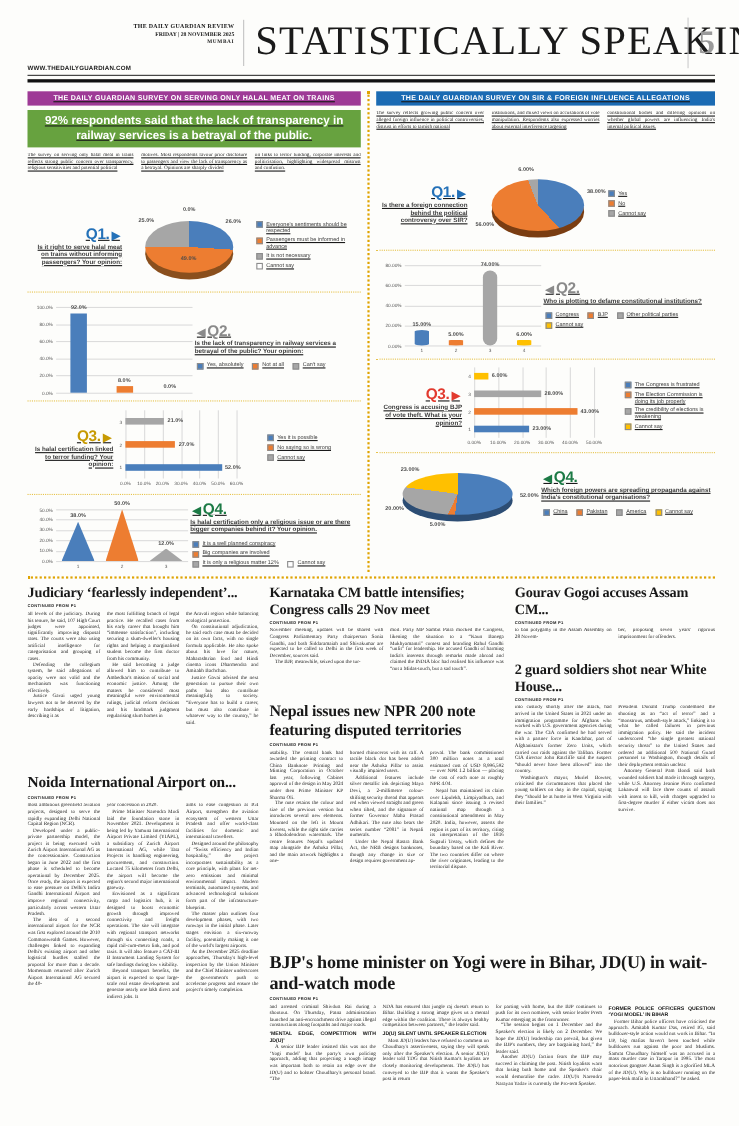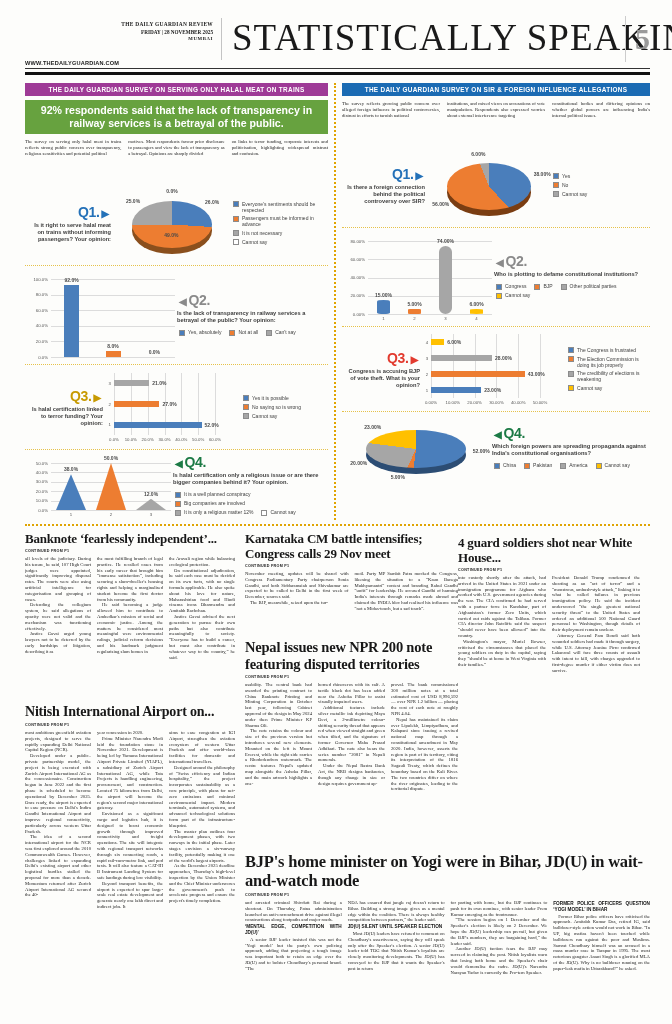--- a/index.html
+++ b/index.html
@@ -17,21 +17,21 @@
   .mh-div { position:absolute; left:196px; top:10px; height:42px; width:1px; background:#c4c4c4; }
   .mh-title { position:absolute; left:207px; top:8px; width:408px; text-align:center;
     font-family:"Liberation Serif",serif; font-weight:400; font-size:37px; letter-spacing:1px; white-space:nowrap; }
   .mh-page { position:absolute; right:0; top:8px; height:46px; border-left:1px solid #cccccc; padding-left:9px; display:flex; align-items:center; }
   .mh-page span { font-family:"Liberation Serif",serif; font-size:30px; font-weight:bold; color:#9a9a9a; }
   .rule-thin  { border-top:1px solid #333; margin-top:2px; }
   .rule-thick { border-top:3.5px solid #111; margin-top:3px; }
 
   
   .survey-grid { display:flex; margin-top:8px; }
-  .shalf { width:303px; }
+  .shalf { width:303px;text-decoration:underline; }
   .shalf.rgt { width:308px; }
   .sdivider { width:0; border-left:2px dotted #e0a400; margin:0 6px; }
   .banner { height:13px; display:flex; align-items:center; justify-content:center;
     color:#fff; font-size:6.4px; font-weight:bold; letter-spacing:.3px; }
   .banner.purple { background:#9e3a96; }
   .banner.blue   { background:#1b6bb3; }
   .hbox { margin-top:4px; min-height:34px; padding:4px 10px; display:flex; align-items:center; justify-content:center;
     text-align:center; color:#fff; font-size:10.6px; font-weight:bold; line-height:13px; }
   .hbox.green { background:#67a23f; }
   .hbox.pink  { background:#e8356d; }
@@ -70,21 +70,21 @@
 
   .legend { display:flex; flex-direction:column; gap:2.5px; padding:2px; }
   .legend.wrap { flex-direction:row; flex-wrap:wrap; column-gap:8px; row-gap:2.5px; margin-top:3px; align-content:flex-start; }
   .leg-item { display:flex; gap:3px; align-items:flex-start; font-size:5px; line-height:6px; color:#3d3d3d; }
   .swatch { width:6px; height:6px; border:.5px solid #8c8c8c; flex:none; margin-top:.5px; }
 
   
   .articles { display:flex; gap:10px; margin-top:5px; height:506px; overflow:hidden; }
   .colA { width:210px; flex:none; }
   .colBC { width:405px; flex:none; }
-  .rowTop { display:flex; }
+  .rowTop { display:flex; gap:10px; }
   .colB { width:213px; flex:none; }
   .colC { width:182px; flex:none; }
   .art h2 { font-family:"Liberation Serif",serif; color:#181818; letter-spacing:-.2px; }
   .h13 { font-size:13px; line-height:15px; } .h14 { font-size:14px; line-height:16px; }
   .h15 { font-size:14.5px; line-height:16.5px; } .h16 { font-size:16.5px; line-height:19px; }
   .kicker { font-size:3.7px; font-weight:bold; letter-spacing:.3px; color:#222; margin:3px 0 3px; }
   .art-body { display:flex; gap:6px; overflow:hidden; }
   .art-col { flex:1; font-family:"Liberation Serif",serif; font-size:4.7px; line-height:5.8px; text-align:justify; color:#222; }
   .art-col p.ind { text-indent:5px; }
   .art-col h4 { font-family:"Liberation Sans",sans-serif; font-size:4.7px; line-height:5.8px; color:#111; margin:1px 0; }
@@ -470,41 +470,41 @@
         </div>
       </div>
     </section>
   </div>
 
   <div class="survey-bottom-rule"></div>
 
   <div class="articles">
     <div class="colA">
       <article class="art">
-        <h2 class="h13">Banknote ‘fearlessly independent’...</h2>
+        <h2 class="h13">Judiciary ‘fearlessly independent’...</h2>
         <div class="kicker">CONTINUED FROM P1</div>
         <div class="art-body hJud">
             <div class="art-col">
               <p>all levels of the judiciary. During his tenure, he said, 107 High Court judges were appointed, significantly improving disposal rates. The courts were also using artificial intelligence for categorisation and grouping of cases.</p>
               <p class="ind">Defending the collegium system, he said allegations of opacity were not valid and the mechanism was functioning effectively.</p>
               <p class="ind">Justice Gavai urged young lawyers not to be deterred by the early hardships of litigation, describing it as</p>
             </div>
             <div class="art-col">
               <p>the most fulfilling branch of legal practice. He recalled cases from his early career that brought him “immense satisfaction”, including securing a slum-dweller's housing rights and helping a marginalised student become the first doctor from his community.</p>
               <p class="ind">He said becoming a judge allowed him to contribute to Ambedkar's mission of social and economic justice. Among the matters he considered most meaningful were environmental rulings, judicial reform decisions and his landmark judgment regularising slum homes in</p>
             </div>
             <div class="art-col">
               <p>the Aravali region while balancing ecological protection.</p>
               <p class="ind">On constitutional adjudication, he said each case must be decided on its own facts, with no single formula applicable. He also spoke about his love for nature, Maharashtrian food and Hindi cinema icons Dharmendra and Amitabh Bachchan.</p>
               <p class="ind">Justice Gavai advised the next generation to pursue their own paths but also contribute meaningfully to society. “Everyone has to build a career, but must also contribute in whatever way to the country,” he said.</p>
             </div>
           </div>
       </article>
       <article class="art mt6">
-        <h2 class="h14">Nitish International Airport on...</h2>
+        <h2 class="h14">Noida International Airport on...</h2>
         <div class="kicker">CONTINUED FROM P1</div>
         <div class="art-body hNoi">
             <div class="art-col">
               <p>most ambitious greenfield aviation projects, designed to serve the rapidly expanding Delhi National Capital Region (NCR).</p>
               <p class="ind">Developed under a public–private partnership model, the project is being executed with Zurich Airport International AG as the concessionaire. Construction began in June 2022 and the first phase is scheduled to become operational by December 2025. Once ready, the airport is expected to ease pressure on Delhi's Indira Gandhi International Airport and improve regional connectivity, particularly across western Uttar Pradesh.</p>
               <p class="ind">The idea of a second international airport for the NCR was first explored around the 2010 Commonwealth Games. However, challenges linked to expanding Delhi's existing airport and other logistical hurdles stalled the proposal for more than a decade. Momentum returned after Zurich Airport International AG secured the 40-</p>
             </div>
             <div class="art-col">
               <p>year concession in 2020.</p>
               <p class="ind">Prime Minister Narendra Modi laid the foundation stone in November 2021. Development is being led by Yamuna International Airport Private Limited (YIAPL), a subsidiary of Zurich Airport International AG, while Tata Projects is handling engineering, procurement, and construction. Located 75 kilometres from Delhi, the airport will become the region's second major international gateway.</p>
@@ -551,22 +551,34 @@
                   <p class="ind">Under the Nepal Rastra Bank Act, the NRB designs banknotes, though any change in size or design requires government ap-</p>
                 </div>
                 <div class="art-col">
                   <p>proval. The bank commissioned 300 million notes at a total estimated cost of USD 8,996,592 — over NPR 1.2 billion — placing the cost of each note at roughly NPR 4.04.</p>
                   <p class="ind">Nepal has maintained its claim over Lipulekh, Limpiyadhura, and Kalapani since issuing a revised national map through a constitutional amendment in May 2020. India, however, asserts the region is part of its territory, citing its interpretation of the 1816 Sugauli Treaty, which defines the boundary based on the Kali River. The two countries differ on where the river originates, leading to the territorial dispute.</p>
                 </div>
               </div>
           </article>
         </div>
         <div class="colC">
+          <article class="art">
+            <h2 class="h13">Gourav Gogoi accuses Assam CM...</h2>
+            <div class="kicker">CONTINUED FROM P1</div>
+            <div class="art-body hGou">
+                <div class="art-col">
+                  <p>to ban polygamy in the Assam Assembly on 28 Novem-</p>
+                </div>
+                <div class="art-col">
+                  <p>ber, proposing seven years' rigorous imprisonment for offenders.</p>
+                </div>
+              </div>
+          </article>
           <article class="art mt4">
-            <h2 class="h13">4 guard soldiers shot near White House...</h2>
+            <h2 class="h13">2 guard soldiers shot near White House...</h2>
             <div class="kicker">CONTINUED FROM P1</div>
             <div class="art-body hWhi">
                 <div class="art-col">
                   <p>into custody shortly after the attack, had arrived in the United States in 2021 under an immigration programme for Afghans who worked with U.S. government agencies during the war. The CIA confirmed he had served with a partner force in Kandahar, part of Afghanistan's former Zero Units, which carried out raids against the Taliban. Former CIA director John Ratcliffe said the suspect “should never have been allowed” into the country.</p>
                   <p class="ind">Washington's mayor, Muriel Bowser, criticised the circumstances that placed the young soldiers on duty in the capital, saying they “should be at home in West Virginia with their families.”</p>
                 </div>
                 <div class="art-col">
                   <p>President Donald Trump condemned the shooting as an “act of terror” and a “monstrous, ambush-style attack,” linking it to what he called failures in previous immigration policy. He said the incident underscored “the single greatest national security threat” to the United States and ordered an additional 500 National Guard personnel to Washington, though details of their deployment remain unclear.</p>
                   <p class="ind">Attorney General Pam Bondi said both wounded soldiers had made it through surgery, while U.S. Attorney Jeanine Pirro confirmed Lakanwal will face three counts of assault with intent to kill, with charges upgraded to first-degree murder if either victim does not survive.</p>
                 </div>

